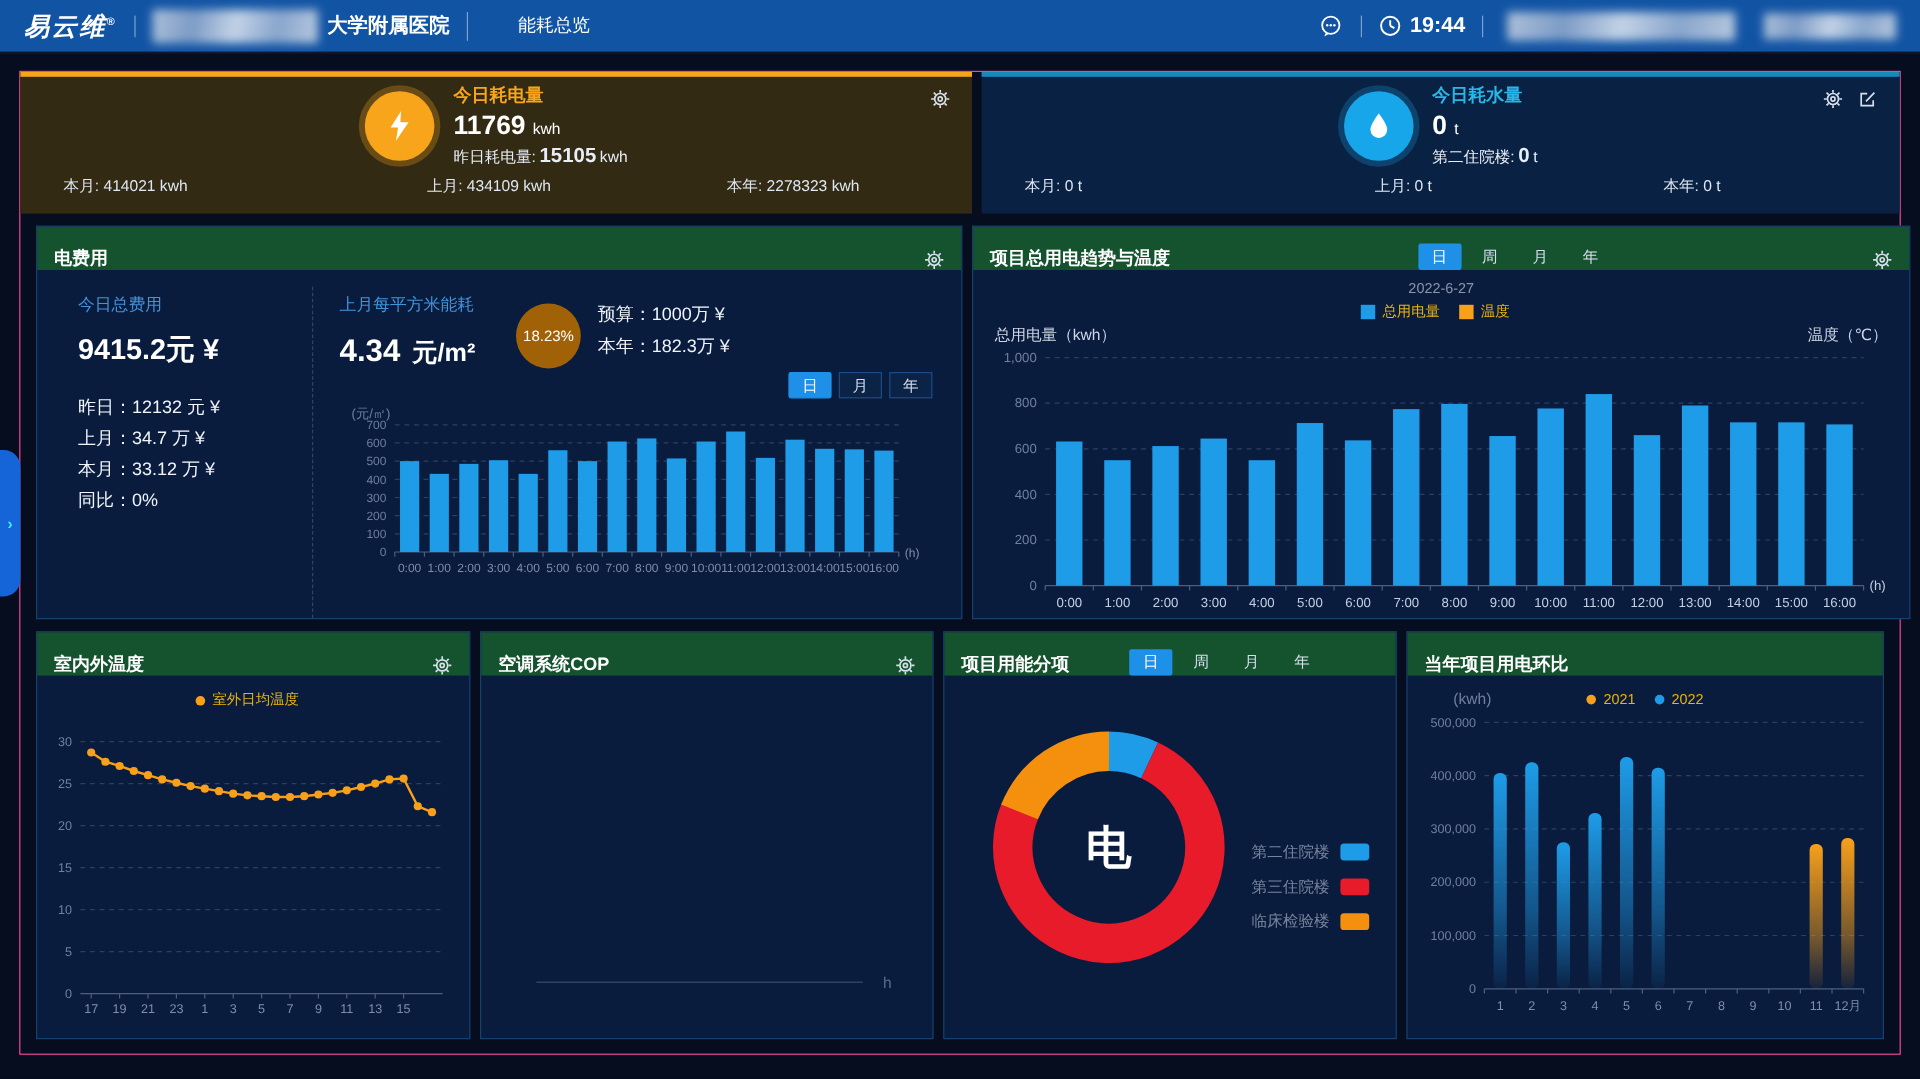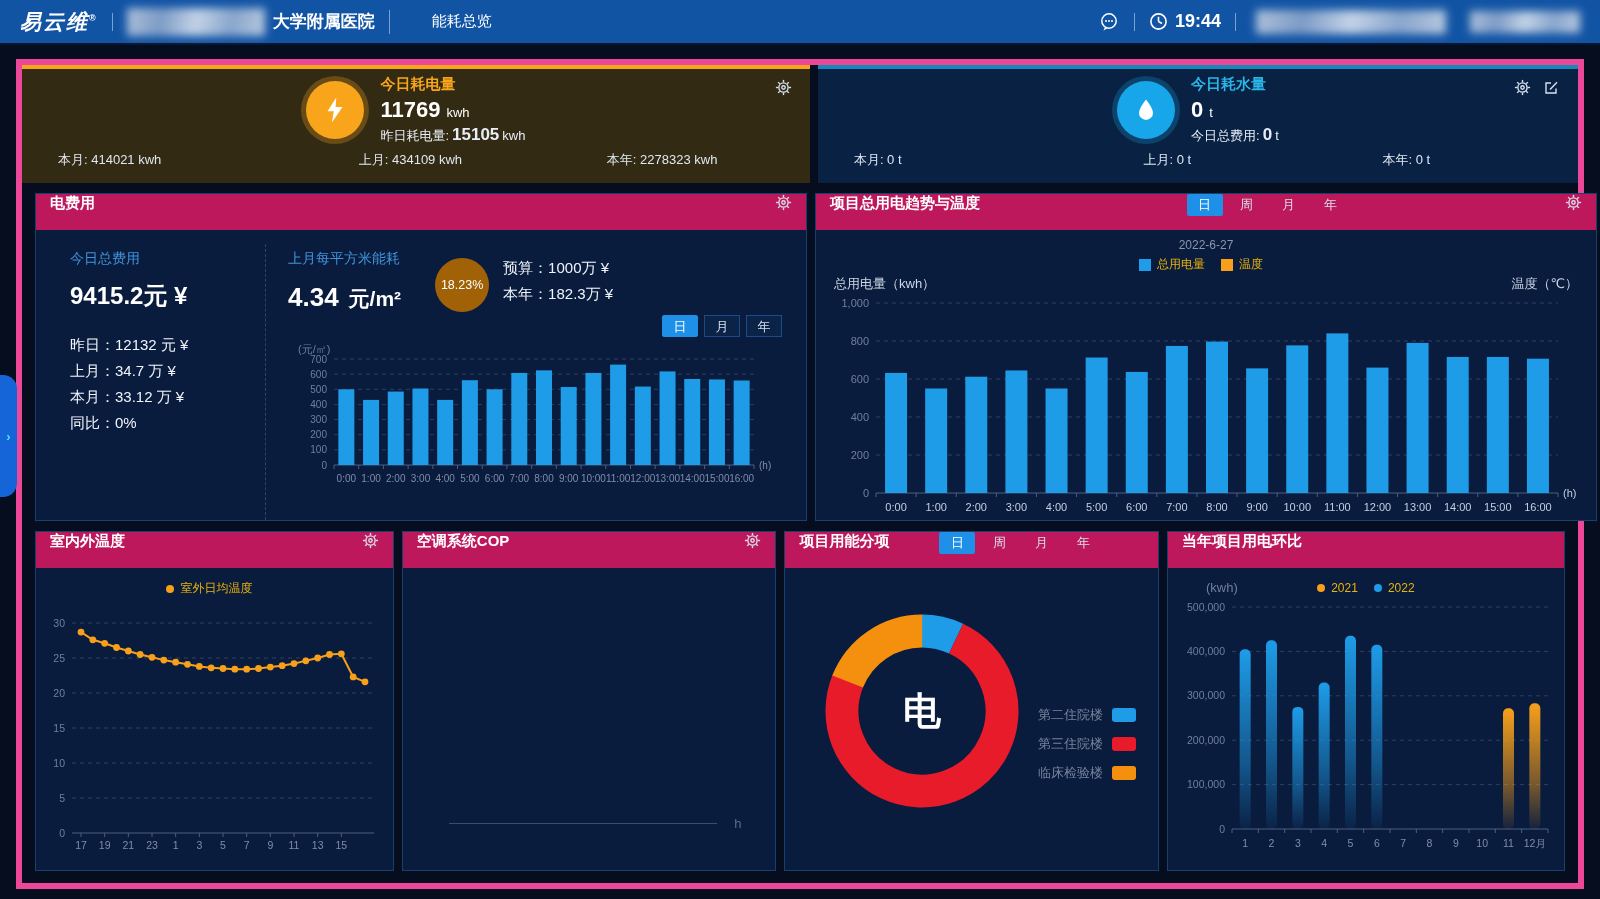--- a/index.html
+++ b/index.html
@@ -14,21 +14,21 @@
   .hospital{font-size:17px;font-weight:bold;color:#fff;}
   .nav-item{font-size:15px;color:#fff;margin-left:28px;cursor:pointer;}
   .nav-right{margin-left:auto;display:flex;align-items:center;}
   .nav-time{display:flex;align-items:center;gap:7px;font-size:18px;font-weight:bold;color:#fff;}
   .redact{background:linear-gradient(100deg,#c9d4e4 0%,#8fa8cc 25%,#e2e9f2 50%,#9db4d4 75%,#d4dde9 100%);filter:blur(4px);border-radius:2px;opacity:.85;}
   .redact-hospital{width:138px;height:28px;margin-right:8px;}
   .redact-a{width:190px;height:24px;margin:0 6px;}
   .redact-b{width:110px;height:22px;margin-left:18px;}
   .icon-btn{display:inline-flex;align-items:center;justify-content:center;cursor:pointer;}
   
-  .main{margin:14px 16px 0;border:6px solid #ec4899;padding:0 0 12px;}
+  .main{margin:14px 16px 0;border:1px solid #ec4899;padding:0 0 12px;}
   .cards-row{display:grid;grid-template-columns:794fr 766fr;gap:8px;}
   .card{height:118px;position:relative;padding-top:4px;}
   .card-top{position:absolute;top:0;left:0;right:0;height:4px;}
   .card-electric{background:#322a12;}
   .card-electric .card-top{background:#f8a51b;}
   .card-water{background:#092142;}
   .card-water .card-top{background:#1789b8;}
   .card-gears{position:absolute;top:14px;right:18px;display:flex;gap:12px;}
   .card-center{display:flex;justify-content:center;align-items:center;gap:16px;height:82px;}
   .big-icon{width:58px;height:58px;border-radius:50%;display:flex;align-items:center;justify-content:center;}
@@ -41,21 +41,21 @@
   .card-txt .t2 .unit{font-size:13px;font-weight:normal;margin-left:6px;}
   .card-txt .t3{font-size:13px;color:#e8eef8;margin-top:2px;}
   .card-txt .t3 b{font-size:17px;margin:0 3px;}
   .card-stats{display:grid;grid-template-columns:40% 33% 27%;padding-left:36px;font-size:13px;color:#dfe7f2;}
   
   .row2{display:grid;grid-template-columns:748fr 800fr;gap:8px;margin:10px 13px 0;}
   .row3{display:grid;grid-template-columns:366fr 382fr 382fr 400fr;gap:8px;margin:10px 13px 0;}
   .panel{background:#0a1c3e;border:1px solid #15406f;display:flex;flex-direction:column;}
   .row2 .panel{height:328px;}
   .row3 .panel{height:340px;}
-  .phead{height:36px;background:#be185d;display:flex;align-items:flex-start;padding:0 14px;flex:none;}
+  .phead{height:36px;background:#14532d;display:flex;align-items:flex-end;padding:0 14px;flex:none;}
   .ptitle{font-size:15px;font-weight:bold;color:#fff;}
   .phead .gear{margin-left:auto;}
   .pbody{flex:1;position:relative;}
   
   .tabs{display:flex;gap:6px;}
   .tab{min-width:36px;height:22px;line-height:22px;text-align:center;font-size:13px;color:#d6dfee;cursor:pointer;padding:0 6px;}
   .tabs.bordered .tab{border:1px solid #1c4a86;background:#0b2347;}
   .tab.active{background:#1e90e8!important;border-color:#1e90e8!important;color:#fff;border-radius:2px;}
   .phead .tabs{margin-left:auto;margin-right:10px;}
   .phead .tabs.inhead{margin-left:50px;margin-right:auto;}
@@ -207,21 +207,21 @@
       </div>
       <div class="card-center">
         <div class="big-icon water">
           <svg width="28" height="28" viewBox="0 0 24 24">
               <path d="M12 3 C12 3 6 10.5 6 14.5 A6 6 0 0 0 18 14.5 C18 10.5 12 3 12 3 Z" fill="#fff"></path>
             </svg>
         </div>
         <div class="card-txt">
           <div class="t1">今日耗水量</div>
           <div class="t2"><span>0</span><span class="unit">t</span></div>
-          <div class="t3"><span>今日总费用:</span><b>0</b><span>t</span></div>
+          <div class="t3"><span>第二住院楼:</span><b>0</b><span>t</span></div>
         </div>
       </div>
       <div class="card-stats">
         <span>本月: 0 t</span>
         <span>上月: 0 t</span>
         <span>本年: 0 t</span>
       </div>
     </section>
   </div>
 

